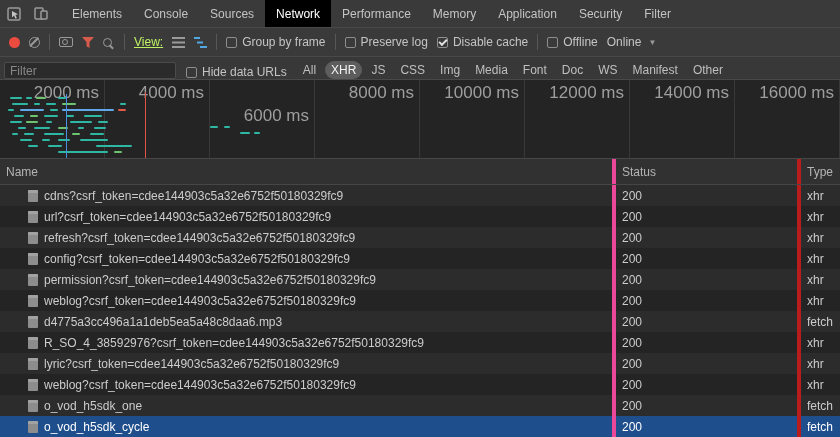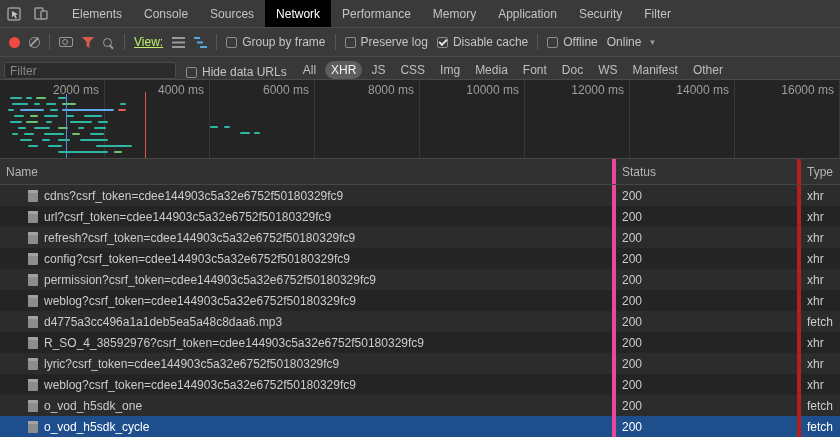--- a/index.html
+++ b/index.html
@@ -42,21 +42,21 @@
   
   .filterbar { height: 23px; background: #383838; display: flex; align-items: flex-end; gap: 10px; padding: 0 6px 0 4px; border-bottom: 1px solid #494949; flex: none; }
   .filter-input { width: 172px; height: 17px; background: #2b2b2b; border: 1px solid #4b4b4b; color: #ddd; font-size: 12px; padding: 0 5px; font-family: inherit; outline: none; border-radius: 2px; }
   .filter-input::placeholder { color: #878787; }
   .pills { display: flex; align-items: center; gap: 3px; }
   .pill { padding: 2px 6px; border-radius: 9px; color: #bfbfbf; cursor: default; }
   .pill.selected { background: #5d5d5d; color: #f2f2f2; }
 
   
   .overview { height: 79px; position: relative; background: #242424; border-bottom: 1px solid #464646; flex: none; overflow: hidden; }
-  .ov-label { position: absolute; top: 3px; font-size: 12px; color: #9e9e9e; width: 80px; text-align: right; }
+  .ov-label { position: absolute; top: 3px; font-size: 17px; color: #9e9e9e; width: 80px; text-align: right; }
   .gridline { position: absolute; top: 0; bottom: 0; width: 1px; background: #383838; }
   .bar { position: absolute; height: 2px; border-radius: 1px; }
   .marker { position: absolute; width: 1px; bottom: 0; }
 
   
   .grid { flex: 1; display: flex; flex-direction: column; }
   .thead { height: 26px; background: #313131; display: flex; align-items: center; border-bottom: 1px solid #464646; color: #b5b5b5; flex: none; }
   .th, .td { padding: 0 6px; height: 100%; display: flex; align-items: center; }
   .c-name { width: 612px; flex: none; }
   .c-status { width: 185px; flex: none; border-left: 4px solid #ec4899; }
@@ -180,21 +180,21 @@
         <span class="pill">Other</span>
       </div>
   </div>
 
   <div class="overview" id="overview">
       <div class="gridline" style="left: 104px;"></div>
       <div class="ov-label" style="left: 19px;">2000 ms</div>
       <div class="gridline" style="left: 209px;"></div>
       <div class="ov-label" style="left: 124px;">4000 ms</div>
       <div class="gridline" style="left: 314px;"></div>
-      <div class="ov-label" style="left: 229px;">6000 ms</div>
+      <div class="ov-label" style="left: 229px; margin-top: 23px;">6000 ms</div>
       <div class="gridline" style="left: 419px;"></div>
       <div class="ov-label" style="left: 334px;">8000 ms</div>
       <div class="gridline" style="left: 524px;"></div>
       <div class="ov-label" style="left: 439px;">10000 ms</div>
       <div class="gridline" style="left: 629px;"></div>
       <div class="ov-label" style="left: 544px;">12000 ms</div>
       <div class="gridline" style="left: 734px;"></div>
       <div class="ov-label" style="left: 649px;">14000 ms</div>
       <div class="gridline" style="left: 839px;"></div>
       <div class="ov-label" style="left: 754px;">16000 ms</div>

